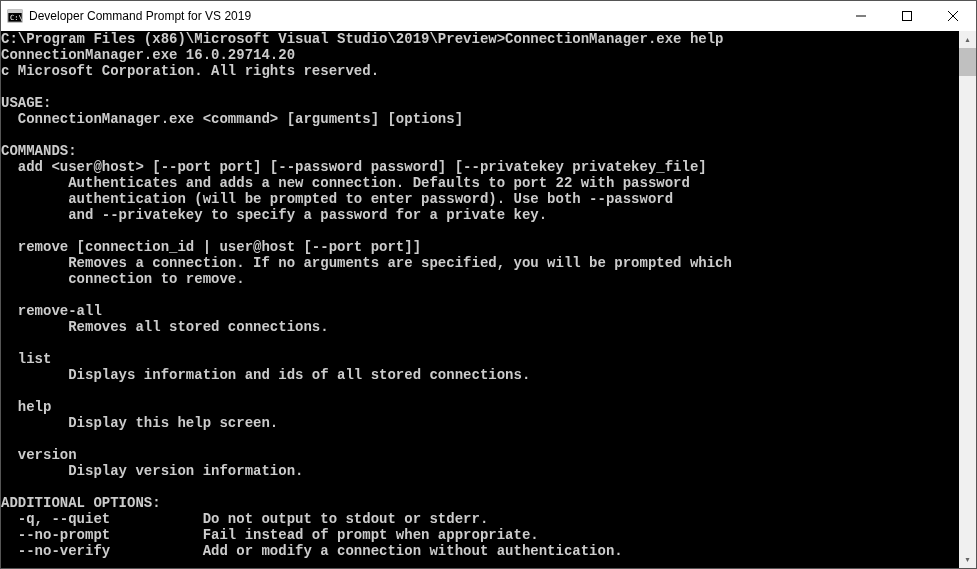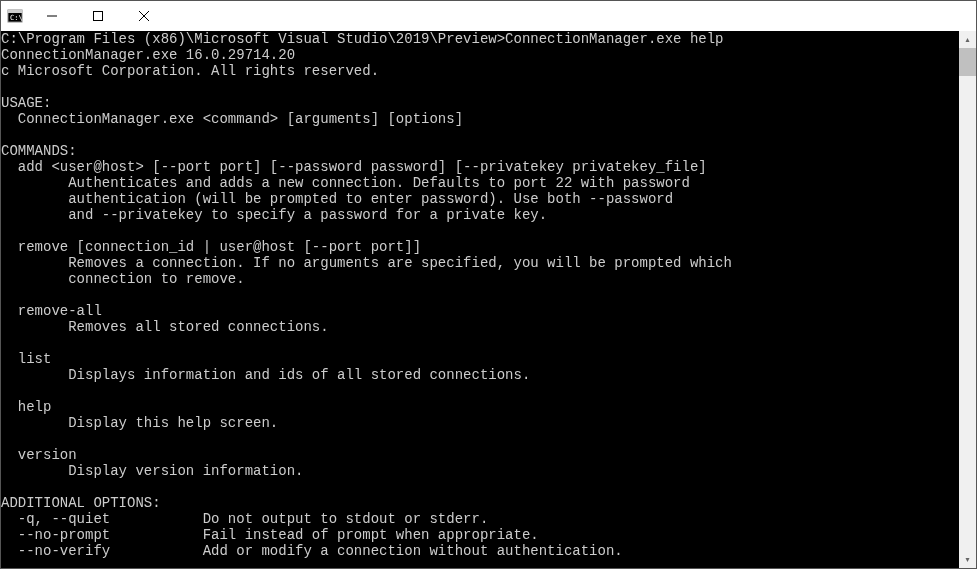--- a/index.html
+++ b/index.html
@@ -67,20 +67,21 @@
     .terminal {
       flex: 1;
       background: #000;
       color: #ccc;
       font-family: Consolas, "Courier New", monospace;
       font-size: 14px;
       line-height: 16px;
       padding: 0;
       white-space: pre;
       overflow: hidden;
+      font-weight: bold;
     }
     .scrollbar {
       width: 17px;
       background: #f0f0f0;
       position: relative;
     }
     .scroll-thumb {
       position: absolute;
       top: 17px;
       left: 0;
@@ -108,20 +109,21 @@
 
 <div class="window">
   <div class="titlebar">
     <span class="titlebar-icon">
       <svg width="16" height="16" viewBox="0 0 16 16">
         <rect x="1" y="2" width="14" height="12" fill="#000" stroke="#888" stroke-width="1"></rect>
         <rect x="1" y="2" width="14" height="3" fill="#ccc"></rect>
         <text x="3" y="12" font-size="7" fill="#fff" font-family="monospace">C:\</text>
       </svg>
     </span>
+    <span class="titlebar-title">Developer Command Prompt for VS 2019</span>
     <div class="titlebar-buttons">
       <button class="titlebar-btn">
         <svg width="10" height="10" viewBox="0 0 10 10">
           <line x1="0" y1="5" x2="10" y2="5" stroke="#000" stroke-width="1"></line>
         </svg>
       </button>
       <button class="titlebar-btn">
         <svg width="10" height="10" viewBox="0 0 10 10">
           <rect x="0.5" y="0.5" width="9" height="9" fill="none" stroke="#000" stroke-width="1"></rect>
         </svg>

